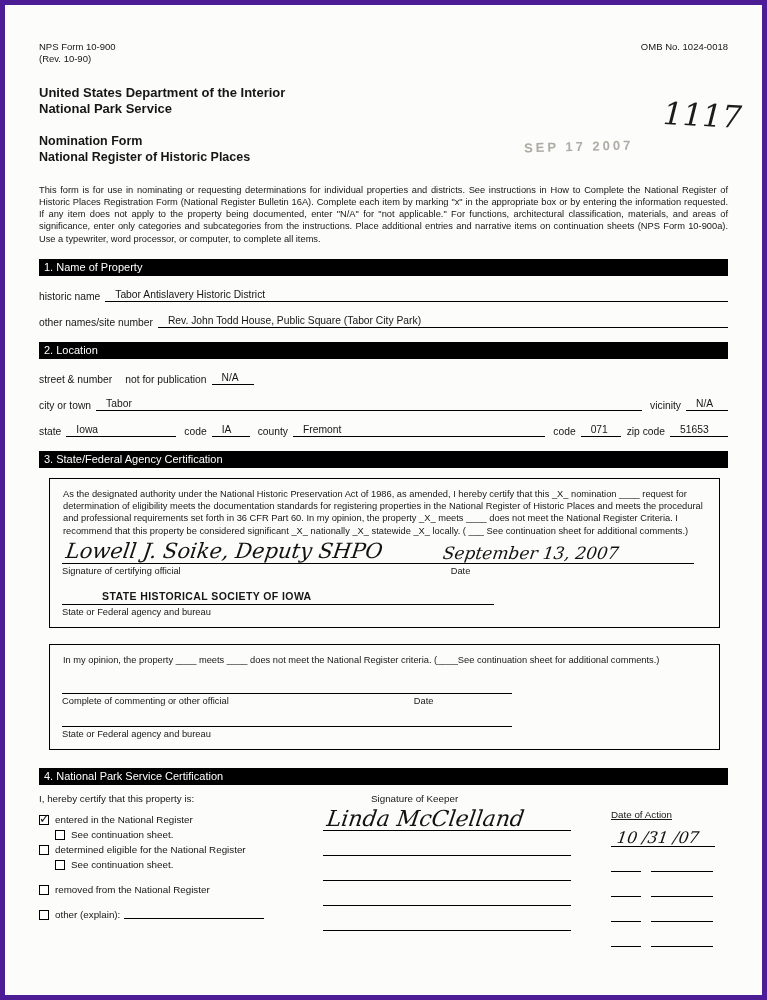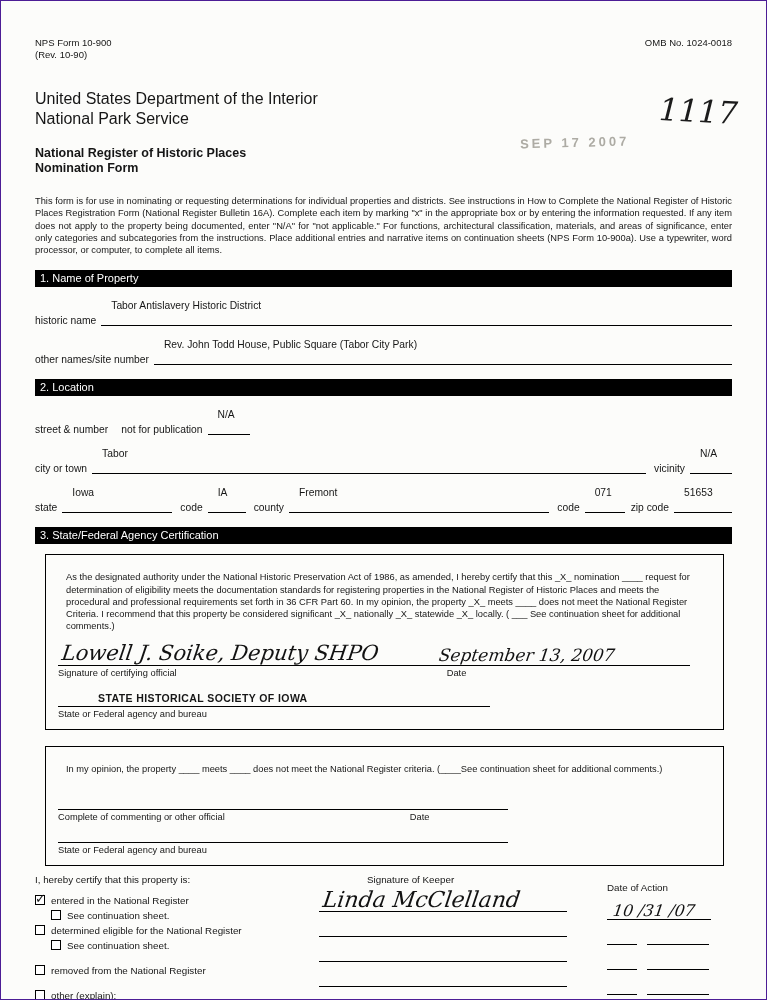--- a/index.html
+++ b/index.html
@@ -7,25 +7,25 @@
   html,body { margin:0; padding:0; background:#d8d8d8; }
   .page {
     position:relative;
     width:767px; height:1000px;
     margin:0 auto;
     background:#fcfcfa;
     color:#161616;
     font-family:"Liberation Sans", sans-serif;
     padding:36px 34px 0 34px;
     overflow:hidden;
-    border:1px solid #4c1d95;
+    border:5px solid #4c1d95;
   }
   .tiny { font-size:9.5px; line-height:1.25; }
   .hdr-top { display:flex; justify-content:space-between; align-items:flex-start; }
-  .agency-block { margin-top:28px; font-size:16px; font-weight:normal; line-height:1.25; }
+  .agency-block { margin-top:20px; font-size:13px; font-weight:bold; line-height:1.25; }
   .title-block { margin-top:17px; font-size:12.5px; font-weight:bold; line-height:1.25; }
   .instructions {
     margin:18px 0 0 0;
     font-size:9.3px; line-height:1.32; text-align:justify;
   }
   .stamp {
     position:absolute; top:134px; left:519px;
     font-size:13px; font-weight:bold; letter-spacing:3px;
     color:#9a988f; opacity:.8; transform:rotate(-1.5deg);
     white-space:nowrap;
@@ -37,30 +37,30 @@
   }
   .section-bar {
     background:#000; color:#fff;
     font-size:11px; font-weight:normal;
     padding:2px 5px 3px; margin-top:14px;
   }
   .row { display:flex; align-items:flex-end; font-size:10.3px; margin-top:13px; }
   .lbl { white-space:nowrap; padding-right:5px; }
   .fill {
     border-bottom:1.2px solid #000;
-    padding:0 6px 14px 10px; white-space:nowrap;
+    padding:0 6px 1px 10px; white-space:nowrap;
   }
   .grow { flex:1; }
   .cert-box {
     border:1.5px solid #000;
     margin:10px 8px 0 10px;
     padding:8px 10px 10px 12px;
     position:relative;
   }
-  .cert-text { margin:8px; font-size:9.3px; line-height:1.32; text-align:left; }
+  .cert-text { margin:1px; font-size:9.3px; line-height:1.32; text-align:left; }
   .sig-row { display:flex; align-items:flex-end; margin-top:2px; }
   .script {
     font-family:"DejaVu Serif", serif; font-style:italic;
     transform:skewX(-8deg);
     color:#121212;
   }
   .sig-name { font-size:21px; margin-left:4px; white-space:nowrap; }
   .sig-date { font-size:17px; margin-left:60px; white-space:nowrap; }
   .hline { border-bottom:1.2px solid #000; height:1px; }
   .under-labels { display:flex; font-size:9.3px; margin-top:2px; }
@@ -72,21 +72,21 @@
     width:10px; height:10px; border:1.2px solid #000;
     margin-right:6px; position:relative; flex:0 0 auto; background:#fff;
   }
   .cb .mark {
     position:absolute; left:-1px; top:-5px;
     font-size:13px; font-weight:bold; font-family:"DejaVu Sans", sans-serif;
   }
   .sec4-grid { position:relative; height:190px; margin-top:8px; }
   .sec4-left { position:absolute; left:0; top:0; width:300px; font-size:9.8px; }
   .sec4-mid { position:absolute; left:284px; top:0; width:248px; font-size:9.8px; }
-  .sec4-right { position:absolute; left:572px; top:8px; width:128px; font-size:9.8px; }
+  .sec4-right { position:absolute; left:572px; top:16px; width:128px; font-size:9.8px;text-decoration:underline; }
   .keeper-line { position:relative; margin-top:26px; }
   .keeper-sig {
     position:absolute; left:4px; top:-24px;
     font-size:22px; white-space:nowrap;
   }
   .blank-line { border-bottom:1.2px solid #000; height:25px; }
   .date-line { position:relative; margin-top:26px; }
   .date-script { position:absolute; left:6px; top:-18px; font-size:16px; white-space:nowrap; }
   .date-pair { display:flex; gap:10px; }
   .date-pair .seg1 { width:30px; border-bottom:1.2px solid #000; height:25px; }
@@ -108,22 +108,22 @@
 
   <div class="handnum">1117</div>
   <div class="stamp">SEP 17 2007</div>
 
   <div class="agency-block">
     <div>United States Department of the Interior</div>
     <div>National Park Service</div>
   </div>
 
   <div class="title-block">
+    <div>Nomination Form</div>
     <div>National Register of Historic Places</div>
-    <div>Nomination Form</div>
   </div>
 
   <p class="instructions">This form is for use in nominating or requesting determinations for individual properties and districts.  See instructions in How to Complete the National Register of Historic Places Registration Form (National Register Bulletin 16A).  Complete each item by marking "x" in the appropriate box or by entering the information requested.  If any item does not apply to the property being documented, enter "N/A" for "not applicable."  For functions, architectural classification, materials, and areas of significance, enter only categories and subcategories from the instructions.  Place additional entries and narrative items on continuation sheets (NPS Form 10-900a).  Use a typewriter, word processor, or computer, to complete all items.</p>
 
   <div class="section-bar">1. Name of Property</div>
 
   <div class="row">
     <span class="lbl">historic name</span>
     <span class="fill grow">Tabor Antislavery Historic District</span>
   </div>
@@ -190,20 +190,21 @@
       <span style="margin-left:185px;">Date</span>
     </div>
 
     <div class="blank-gap" style="height:20px;"></div>
     <div class="hline" style="width:450px;"></div>
     <div class="under-labels">
       <span>State or Federal agency and bureau</span>
     </div>
   </div>
 
+  <div class="section-bar" style="margin-top:18px;">4. National Park Service Certification</div>
 
   <div class="sec4-grid">
 
     <div class="sec4-left">
       <div>I, hereby certify that this property is:</div>
 
       <div class="chk-row mt10">
         <span class="cb">
             <span class="mark">✓</span>
           </span>

